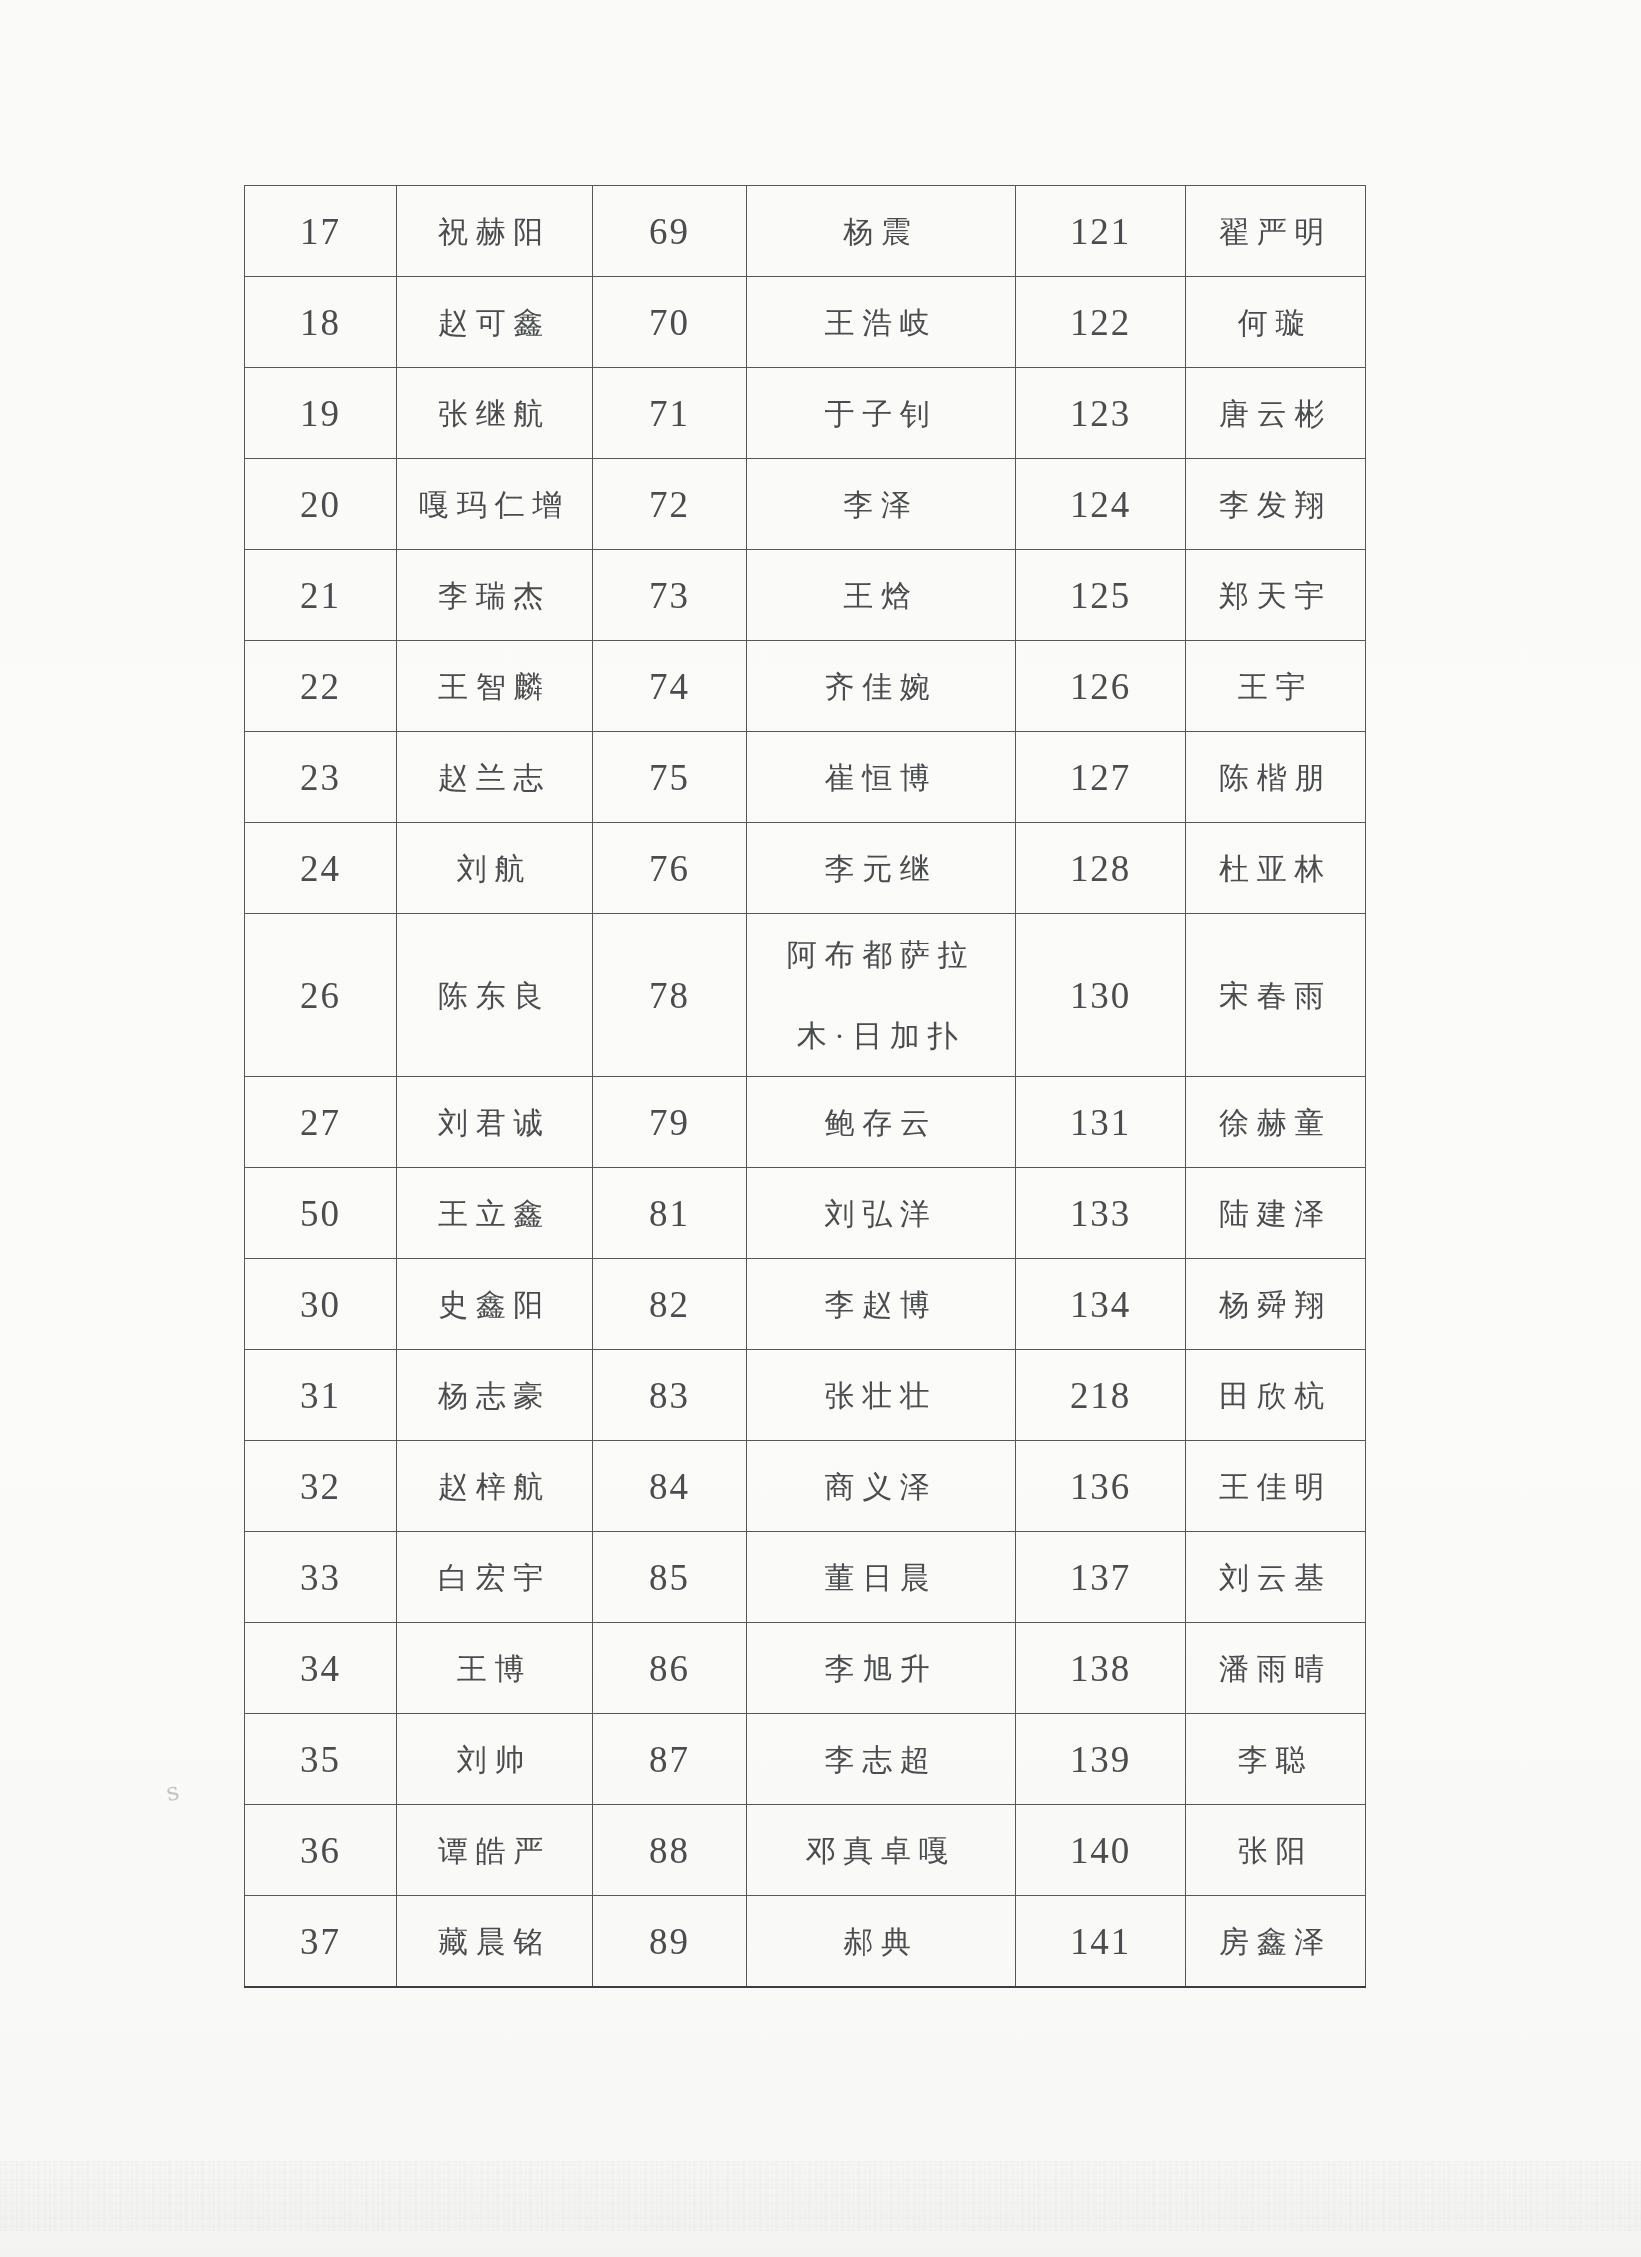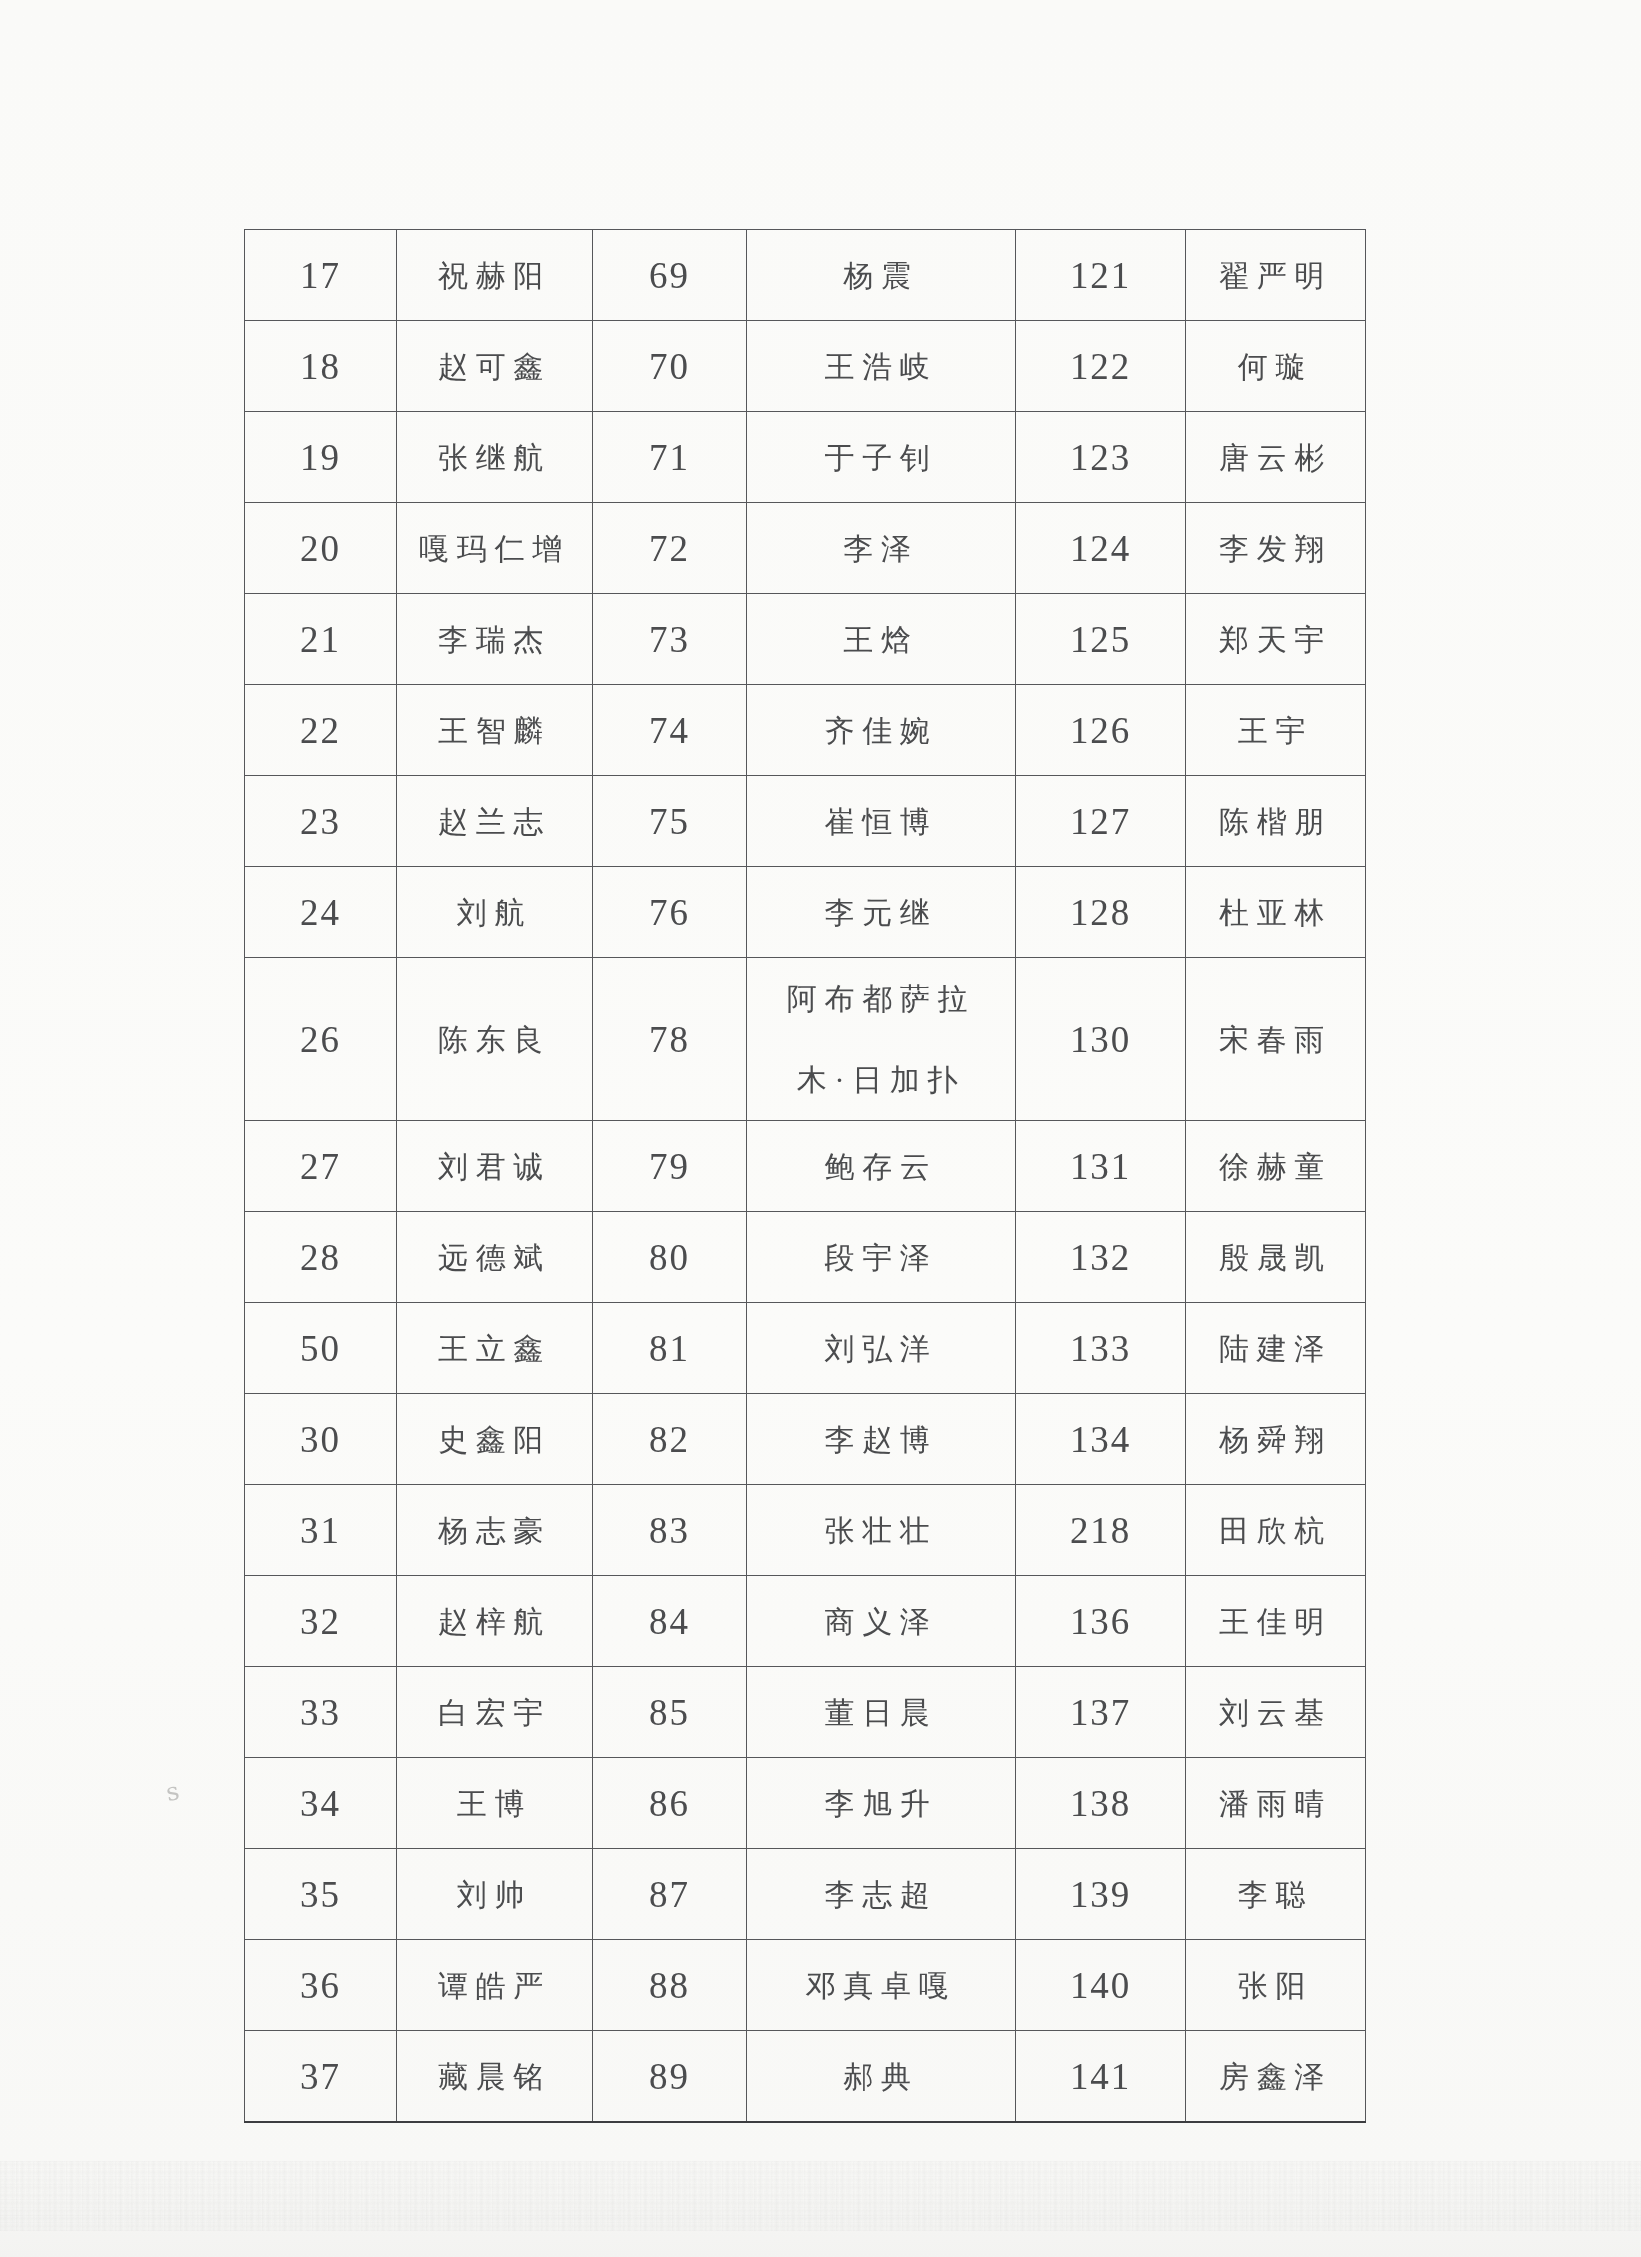--- a/index.html
+++ b/index.html
@@ -64,21 +64,20 @@
     text-align: center;
     vertical-align: middle;
     padding: 0 5.8px;
     color: #4b4c4e;
     overflow: hidden;
   }
   
   table.roster {
     border: 1px solid #46474a;
     border-bottom: 2.9px solid #3c3d40;
-    margin-top: 44px;
   }
   td.num {
     font-size: 37px;
     letter-spacing: 1.9px;
     color: #525356;
   }
   td.name {
     font-size: 30px;
     letter-spacing: 7.7px;
     line-height: 81px;
@@ -178,28 +177,20 @@
       </tr>
       <tr>
         <td class="num">27</td>
         <td class="name">刘君诚</td>
         <td class="num">79</td>
         <td class="name">鲍存云</td>
         <td class="num">131</td>
         <td class="name">徐赫童</td>
       </tr>
       <tr>
-        <td class="num">28</td>
-        <td class="name">远德斌</td>
-        <td class="num">80</td>
-        <td class="name">段宇泽</td>
-        <td class="num">132</td>
-        <td class="name">殷晟凯</td>
-      </tr>
-      <tr>
         <td class="num">50</td>
         <td class="name">王立鑫</td>
         <td class="num">81</td>
         <td class="name">刘弘洋</td>
         <td class="num">133</td>
         <td class="name">陆建泽</td>
       </tr>
       <tr>
         <td class="num">30</td>
         <td class="name">史鑫阳</td>

